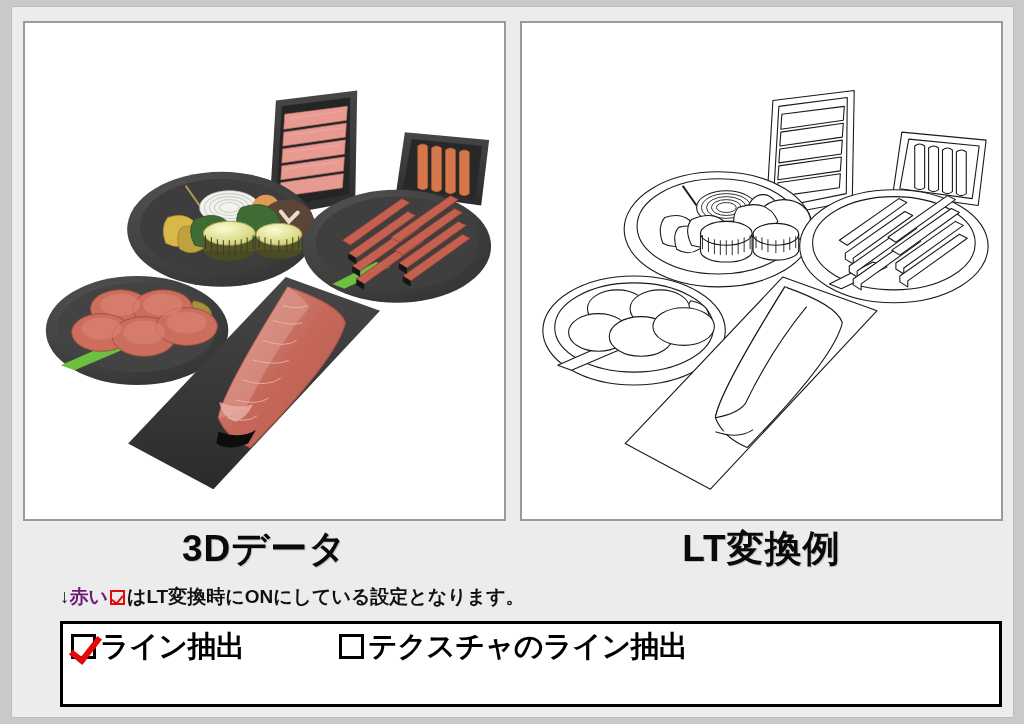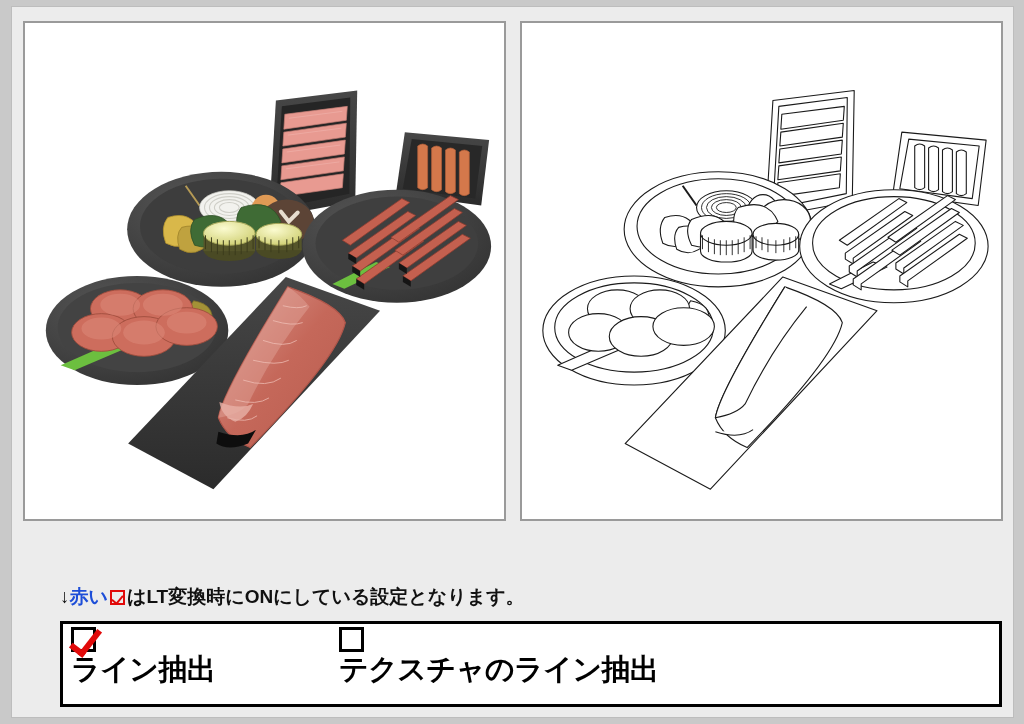--- a/index.html
+++ b/index.html
@@ -58,21 +58,21 @@
   .note {
     position: absolute;
     left: 48px; top: 577px;
     font-size: 19px;
     font-weight: bold;
     color: #111;
     white-space: nowrap;
     line-height: 26px;
   }
   .note .arrow { font-weight: bold; color: #111; }
-  .note .red { color: #1d4ed8; }
+  .note .red { color: #701a75; }
   .note .redbox {
     display: inline-block;
     position: relative;
     width: 15px; height: 15px;
     border: 2px solid #e10a0a;
     vertical-align: -2px;
     margin: 0 2px;
   }
   .note .redbox::after {
     content: "";
@@ -96,23 +96,22 @@
     left: 8px; top: 3px;
     width: 926px; height: 76px;
   }
   .cb-row {
     display: flex;
     height: 38px;
     align-items: center;
   }
   .cb-item {
     display: flex;
-    align-items: flex-start;
+    align-items: center;
     height: 38px;
-    flex-direction: column;
   }
   .cb-item.col1 { width: 268px; }
   .cb-box {
     position: relative;
     flex: 0 0 auto;
     width: 25px; height: 25px;
     border: 3px solid #000;
     margin-right: 4px;
     background: #fff;
   }
@@ -413,20 +412,24 @@
             <polygon points="263,256 358,290 190,470 104,424"></polygon>
             <path d="M265,266 q52,18 58,36 q-8,36 -96,126 q-24,-10 -32,-30 q4,-26 70,-132 Z"></path>
             <path d="M265,266 q-66,106 -70,132 q22,-4 30,-14 q26,-54 62,-98"></path>
             <path d="M195,412 q24,8 38,-2"></path>
           </g>
         </g>
       </svg>
     </div>
   </div>
 
+  <div class="captions">
+    <div class="caption caption-left">3Dデータ</div>
+    <div class="caption caption-right">LT変換例</div>
+  </div>
 
   <div class="note">
     <span class="arrow">↓</span><span class="red">赤い</span><span class="redbox"></span><span>はLT変換時にONにしている設定となります。</span>
   </div>
 
   <div class="checkbox-panel">
     <div class="cb-grid">
       <div class="cb-row">
         <div class="cb-item col1">
           <span class="cb-box checked"></span>

